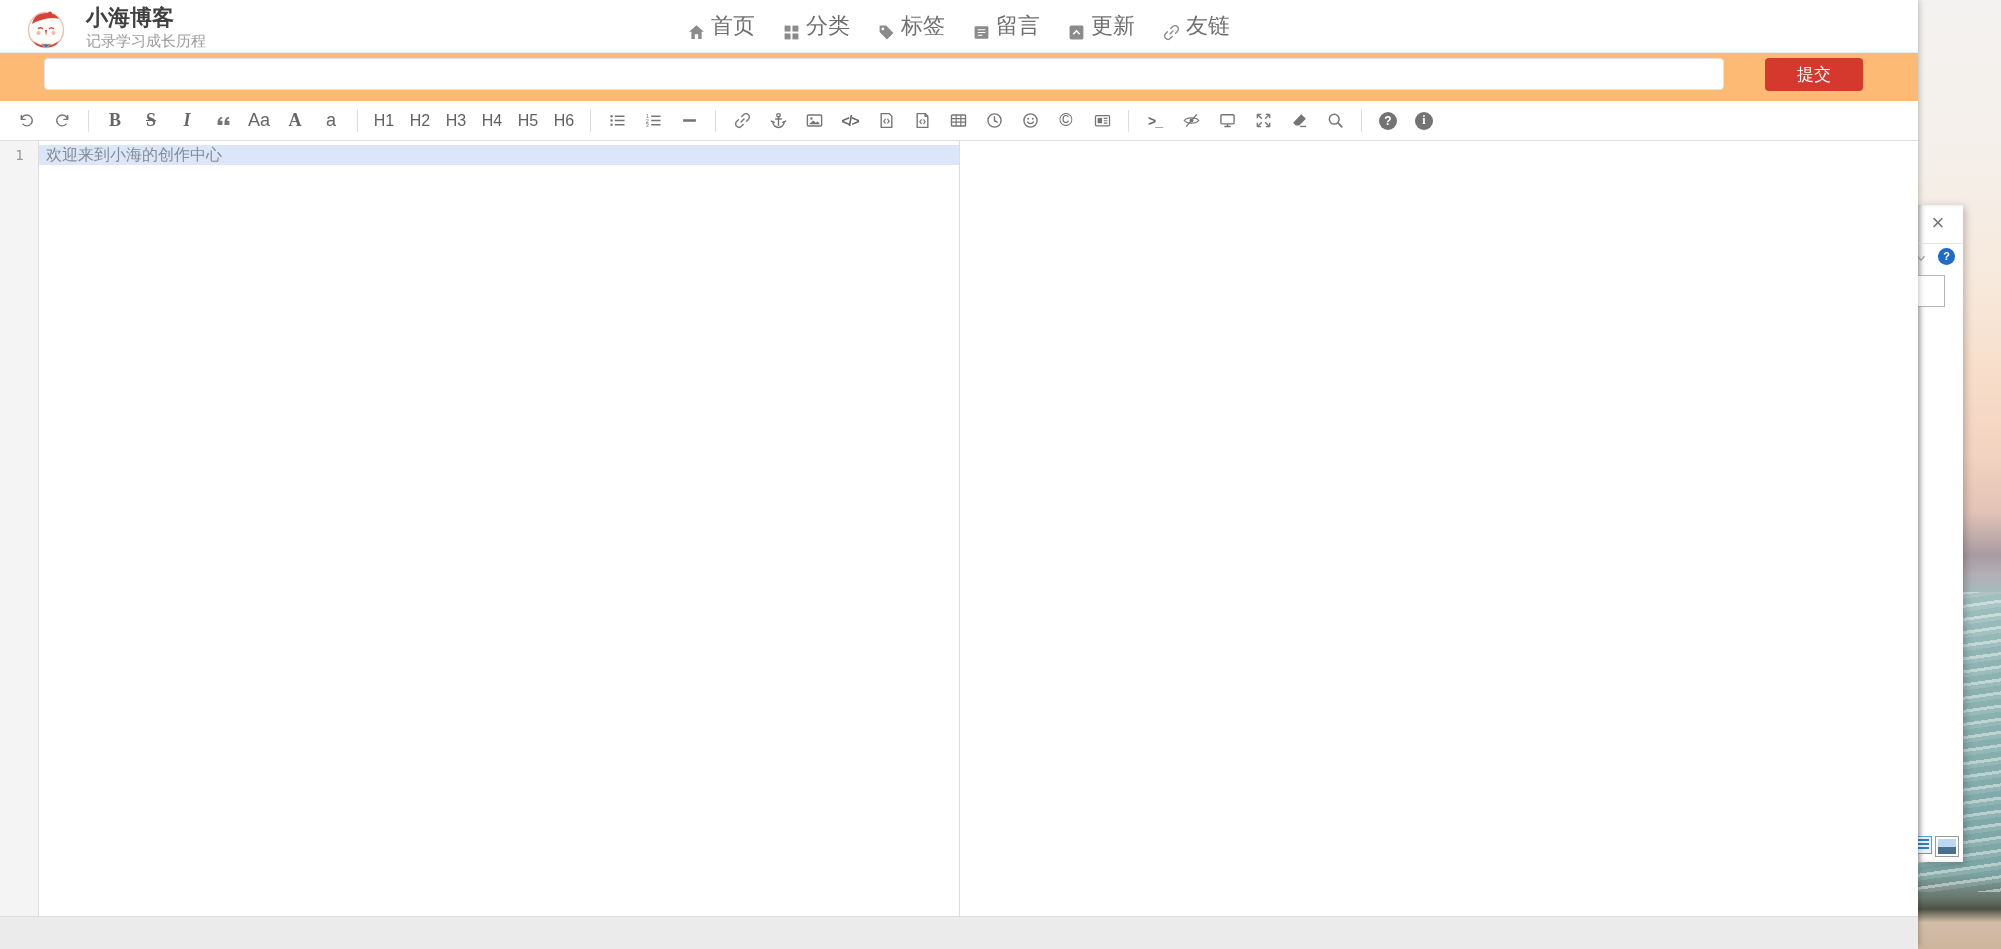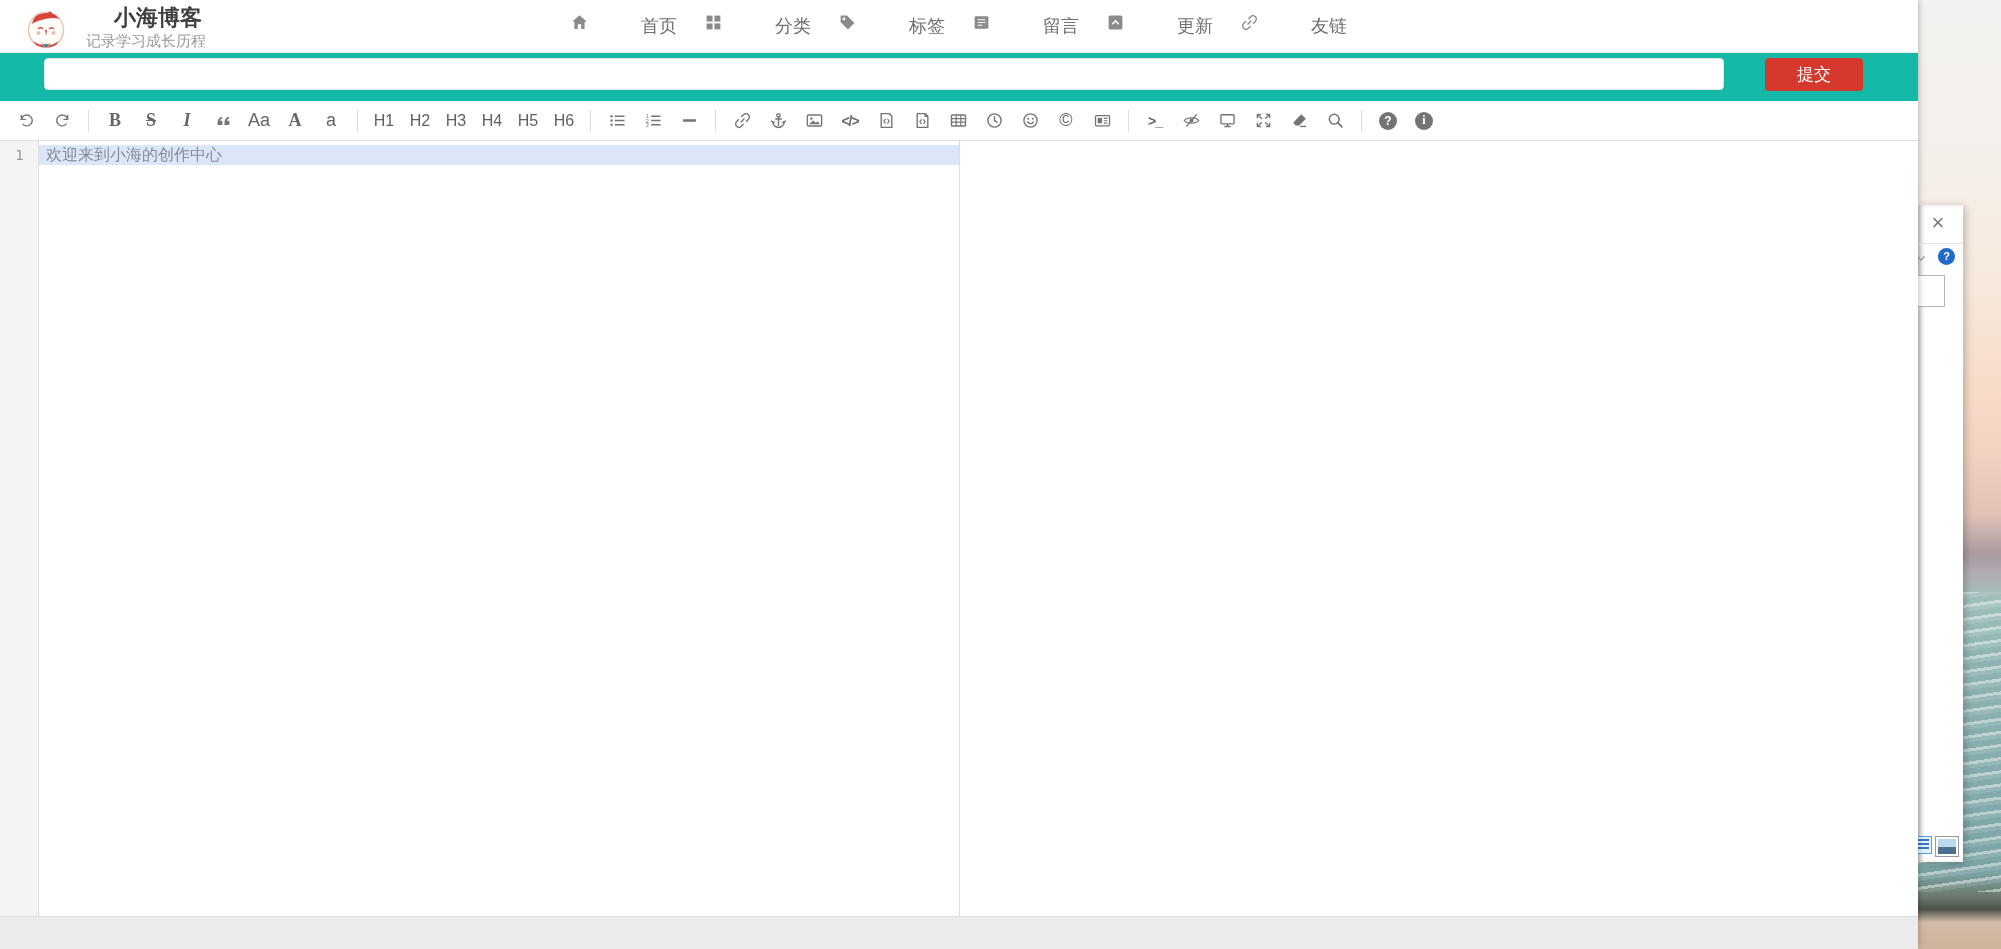--- a/index.html
+++ b/index.html
@@ -34,31 +34,31 @@
     border:1px solid #9a9a9a;padding:2px;}
   .md-view-thumb i{display:block;width:100%;height:100%;
     background:linear-gradient(180deg,#bcd8ee 0 55%,#49718f 55% 100%);}
   
   .browser{position:absolute;left:0;top:0;width:1918px;height:946px;background:#fff;z-index:3;
     box-shadow:1px 0 6px rgba(0,0,0,.25);}
   
   .navbar{height:52px;background:#fff;border-bottom:1px solid #ebebeb;position:relative;}
   .brand{position:absolute;left:26px;top:6px;display:flex;align-items:center;cursor:pointer;}
   .brand-avatar{width:40px;height:40px;margin-right:20px;}
-  .brand-title{font-size:22px;font-weight:bold;color:#404040;line-height:24px;margin-left:28px;}
+  .brand-title{font-size:22px;font-weight:bold;color:#404040;line-height:24px;}
   .brand-sub{font-size:15px;color:#9a9a9a;margin-top:2px;}
   .nav-menu{position:absolute;left:50%;top:0;transform:translateX(-50%);height:52px;
     display:flex;align-items:center;}
-  .nav-link{display:flex;align-items:flex-start;margin:0 14px;color:#6f6f6f;font-size:18px;cursor:pointer;gap:47px;}
+  .nav-link{display:flex;align-items:flex-end;margin:0 14px;color:#6f6f6f;font-size:22px;cursor:pointer;}
   .nav-link .ic{color:#8b8b8b;margin-right:6px;display:inline-flex;}
   .user-box{position:absolute;right:24px;top:0;height:52px;display:flex;align-items:center;
     color:#8f8f8f;font-size:18px;cursor:pointer;}
   .user-box .ic{margin-left:8px;color:#9a9a9a;display:inline-flex;}
   
-  .title-bar{height:48px;background:#14b8a6;position:relative;padding-left:8px;}
+  .title-bar{height:48px;background:#fdba74;position:relative;padding-left:8px;}
   .title-input{position:absolute;left:44px;top:5px;width:1680px;height:32px;border:1px solid #e3e3e3;
     border-radius:4px;background:#fff;outline:none;padding:0 12px;font-size:16px;box-sizing:border-box;}
   .submit-btn{position:absolute;left:1765px;top:5px;width:98px;height:33px;border:none;border-radius:4px;
     color:#fff;font-size:17px;cursor:pointer;font-family:"Liberation Sans",sans-serif;}
   
   .ed-toolbar{height:39px;background:#fff;border-bottom:1px solid #ddd;display:flex;
     align-items:center;padding-left:8px;}
   .tb-item{min-width:26px;height:30px;display:inline-flex;align-items:center;justify-content:center;
     margin:0 3px;color:#757575;cursor:pointer;border-radius:3px;padding:0 2px;}
   .tb-txt{font-size:18px;color:#666;}

